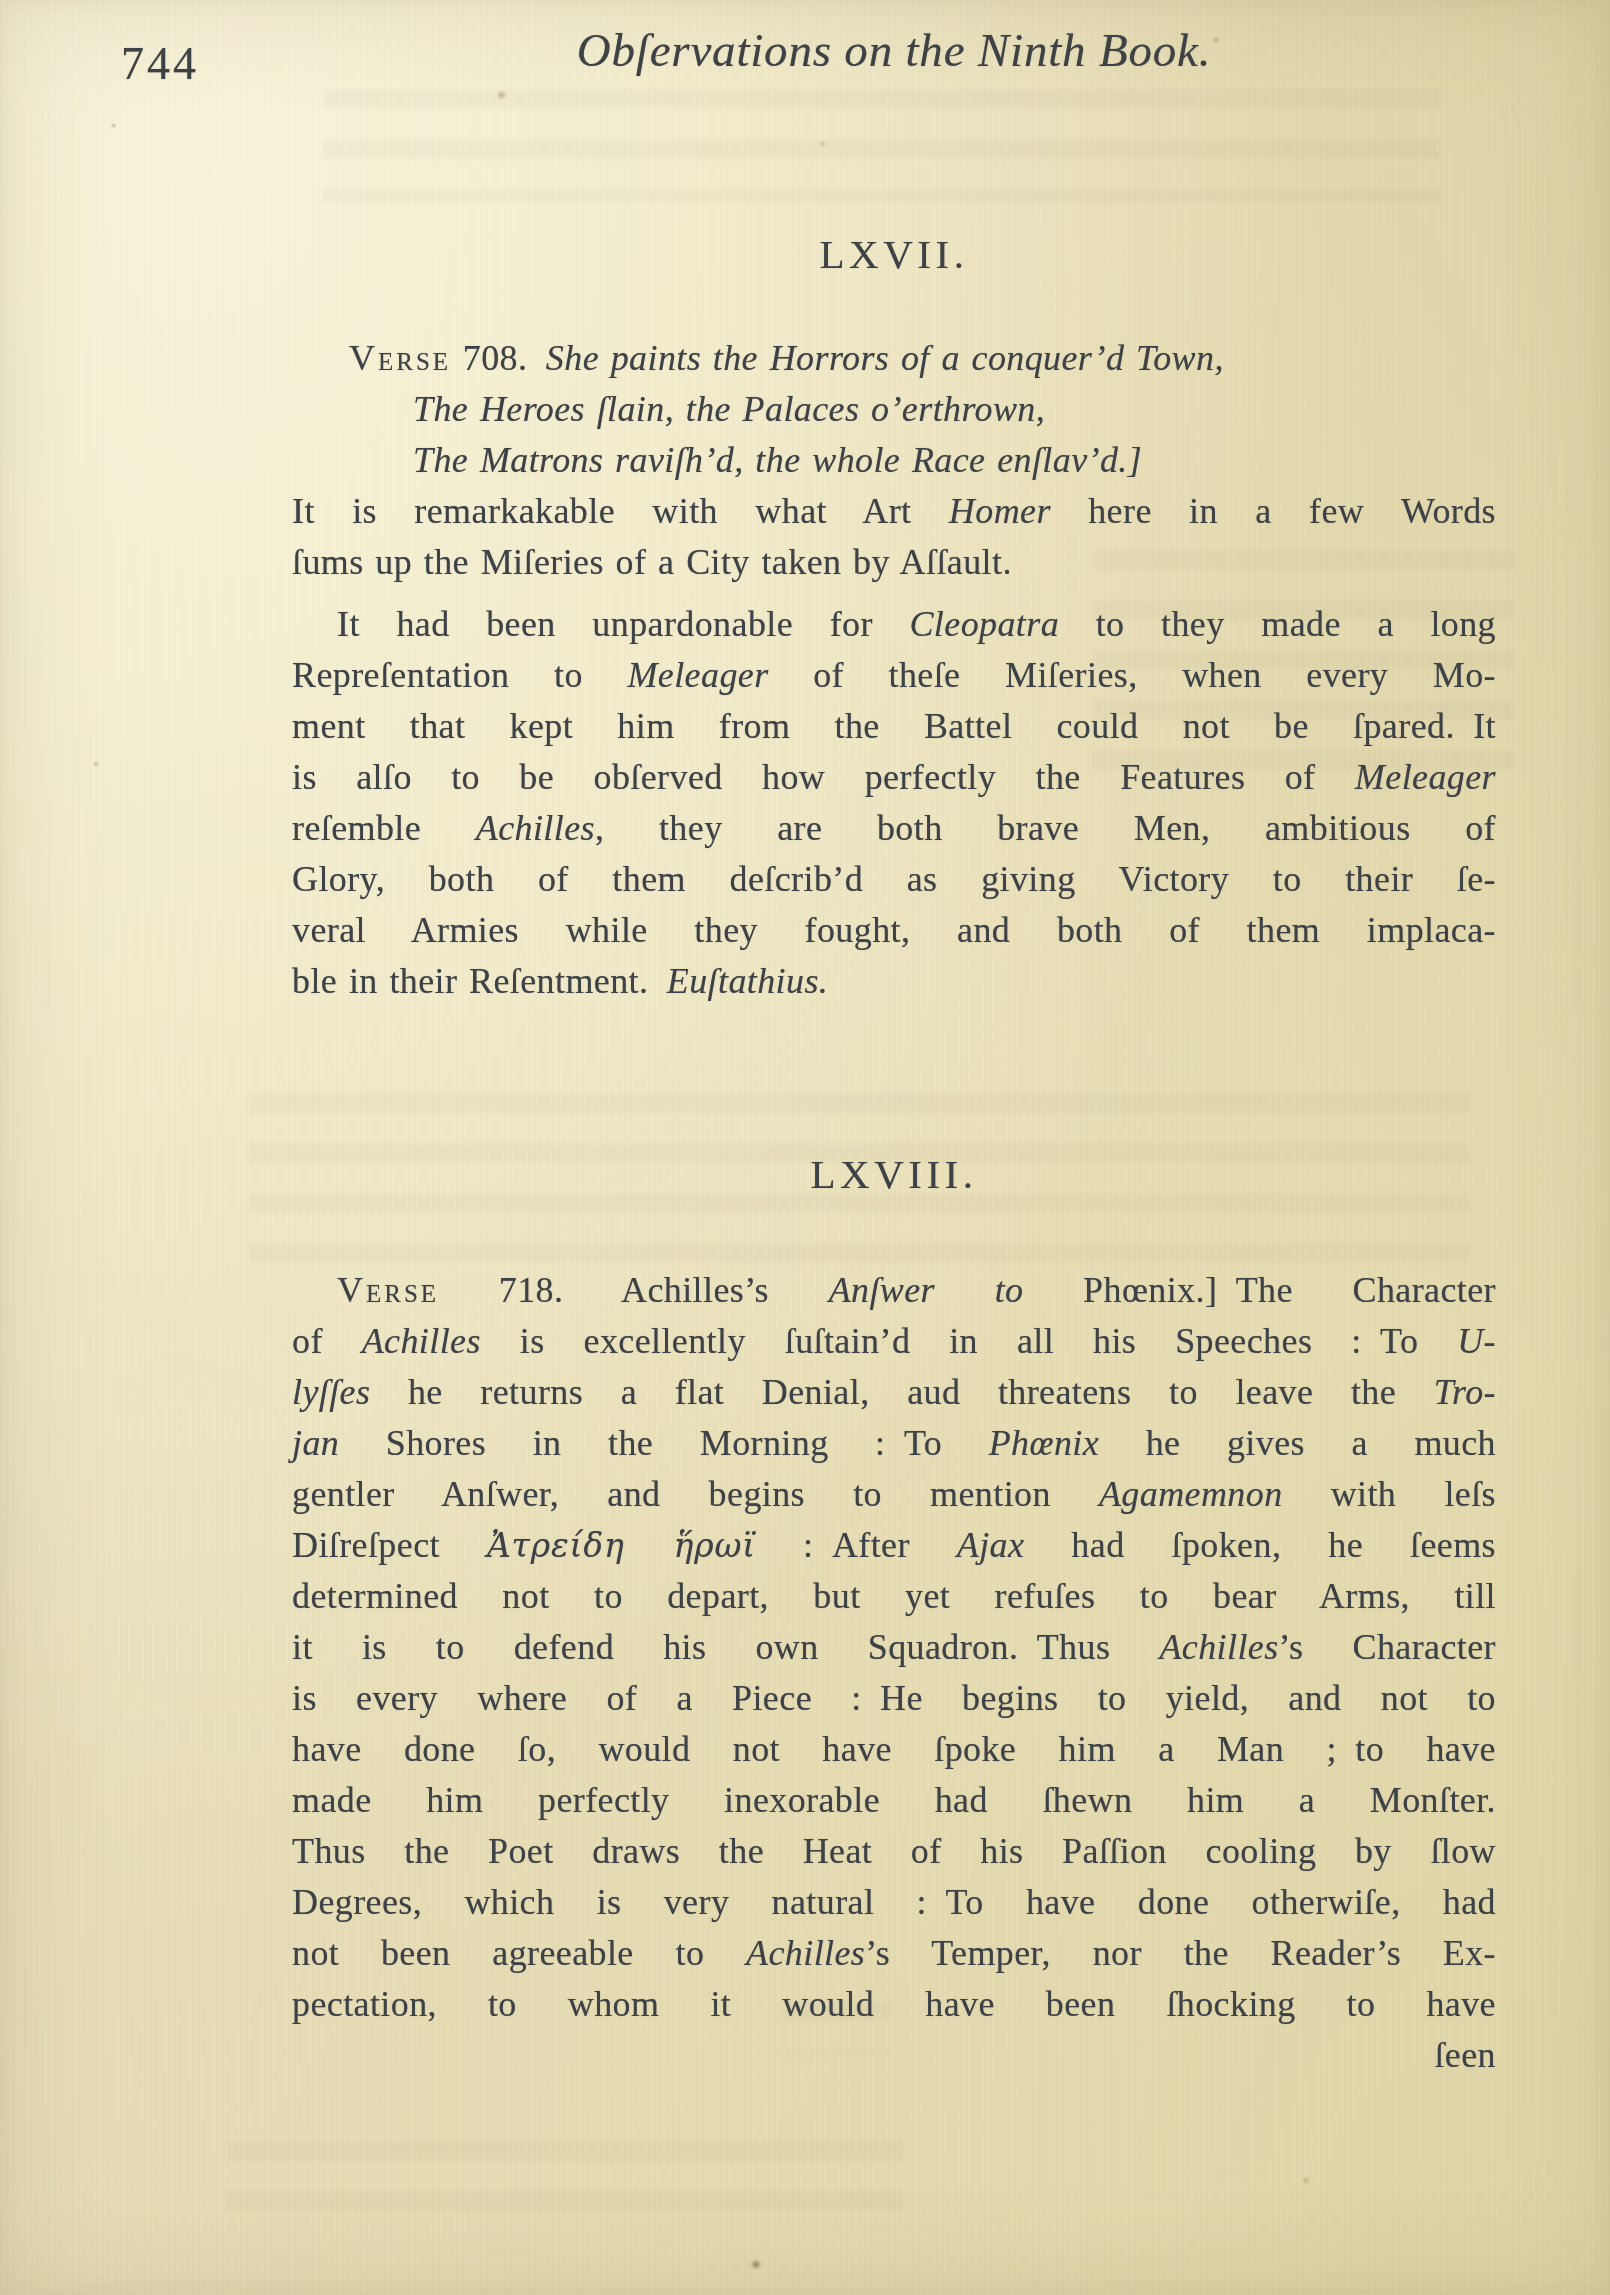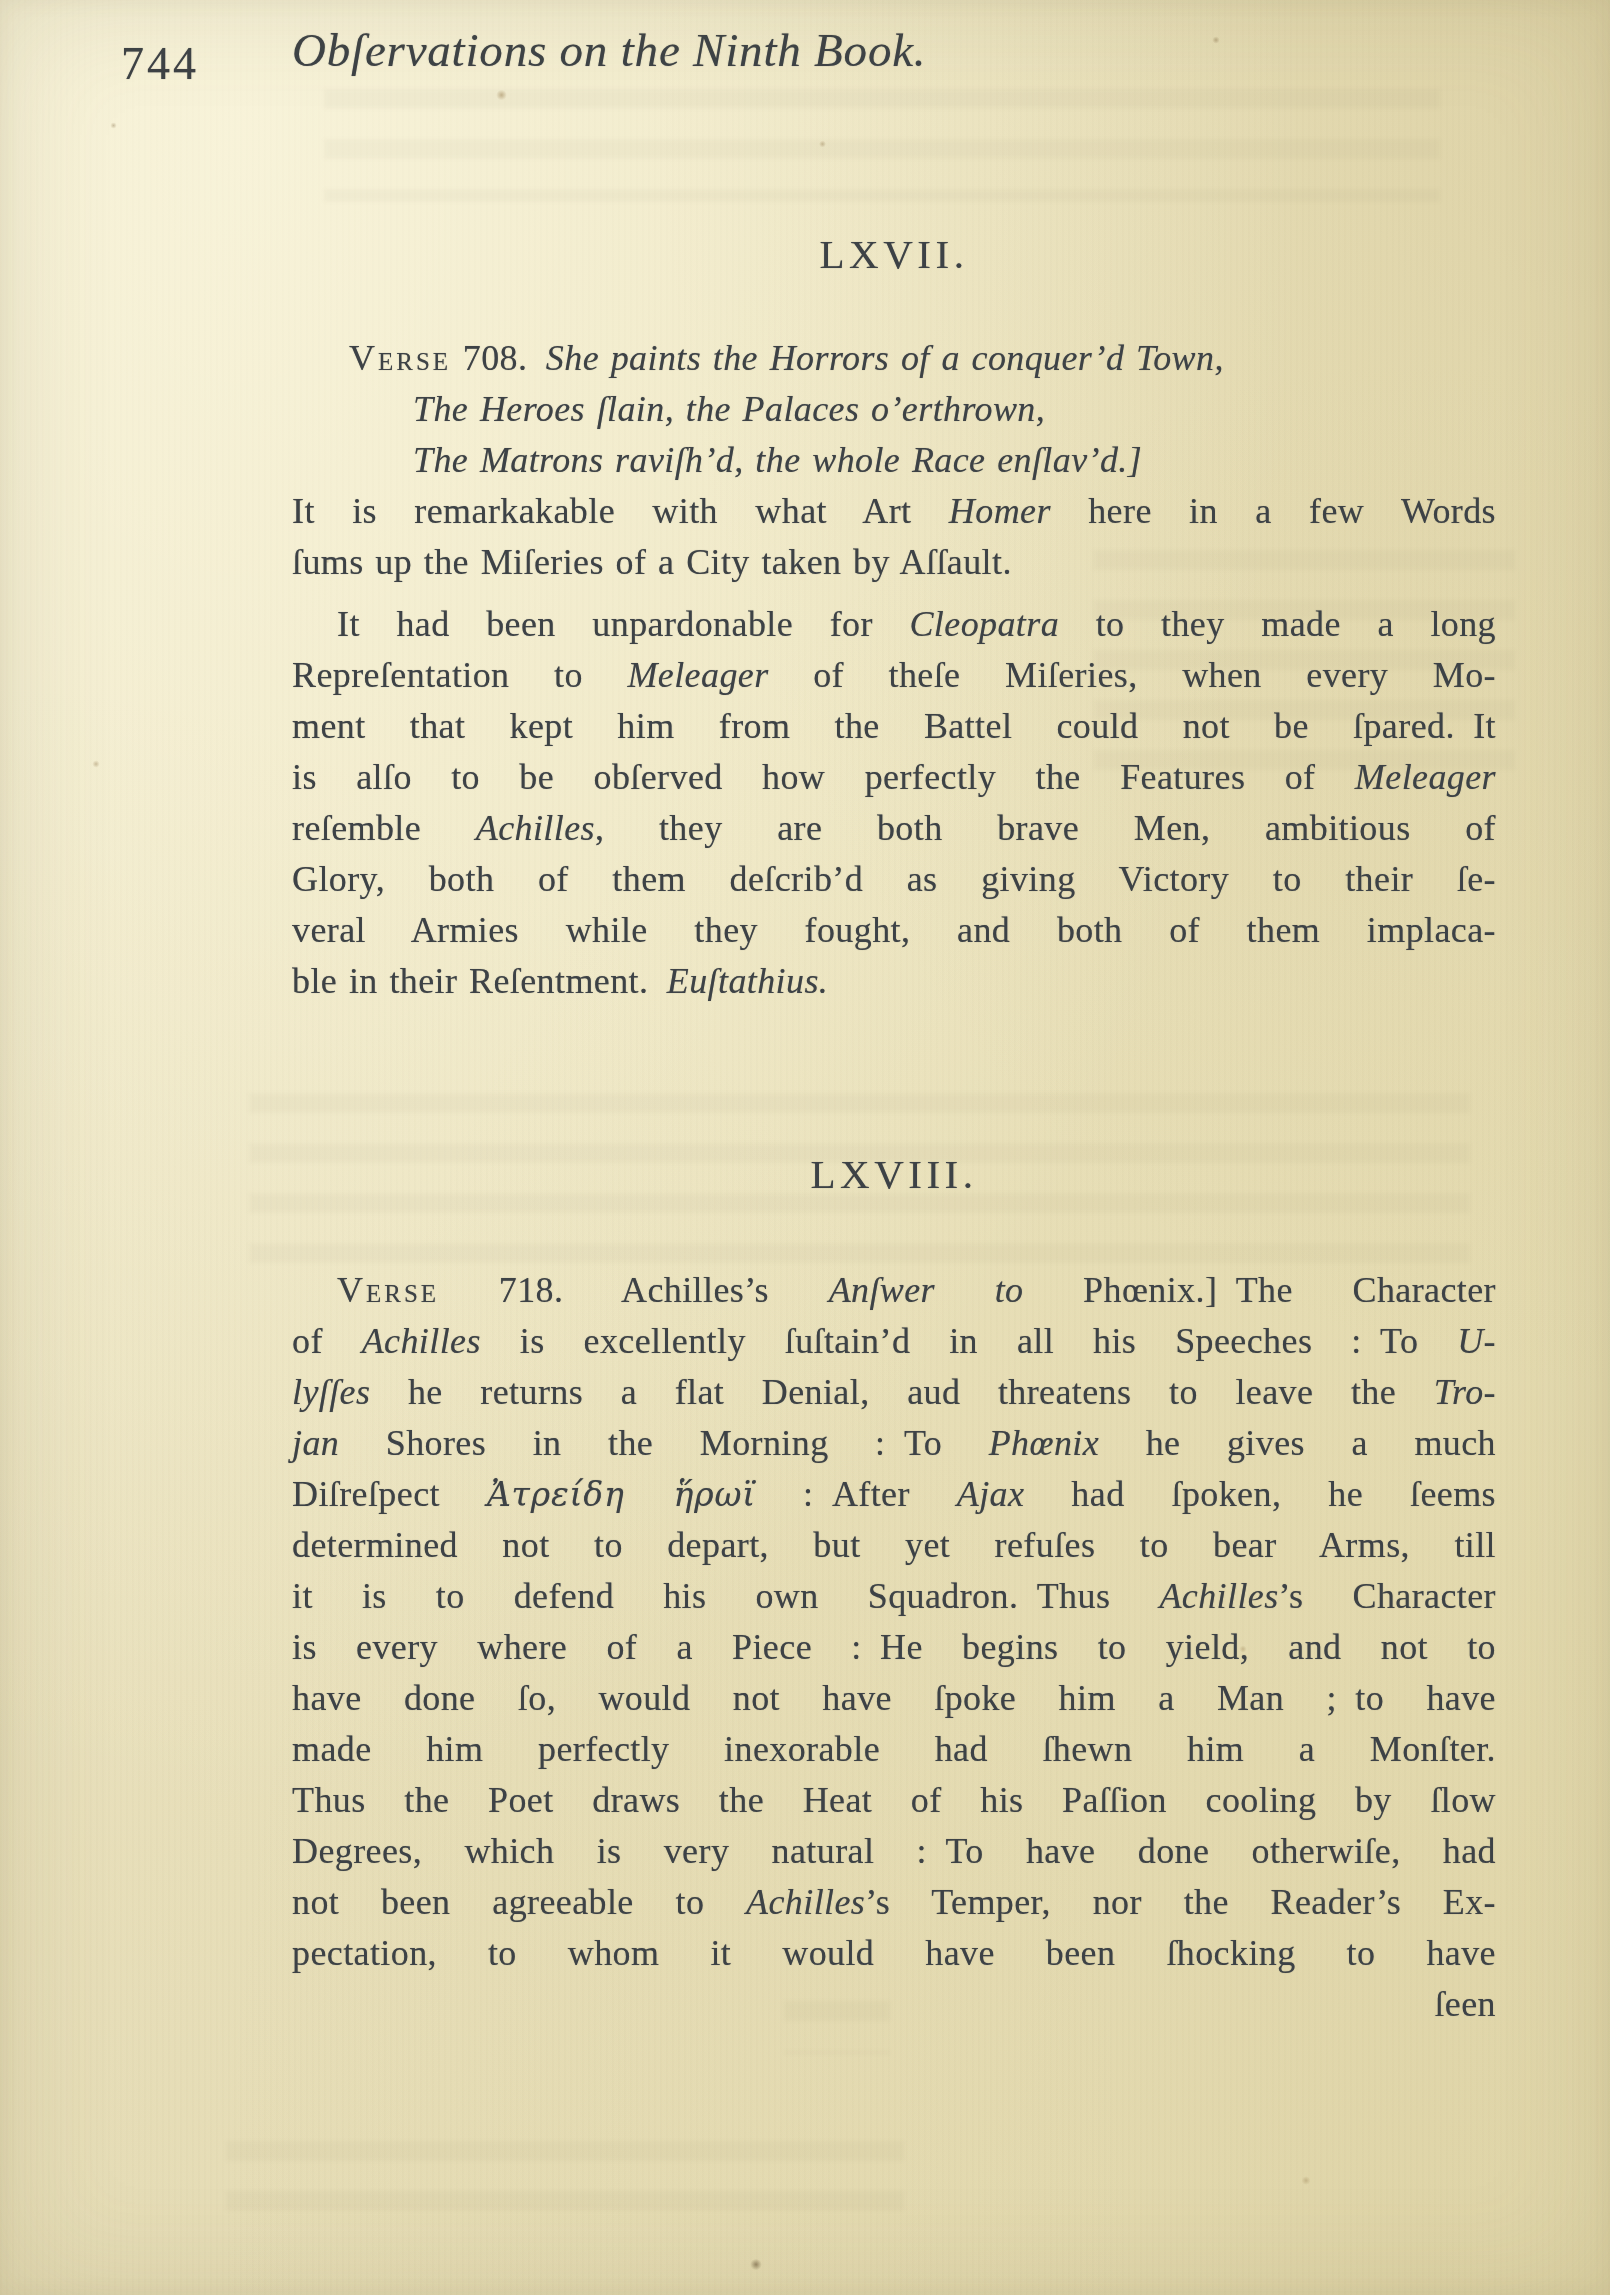--- a/index.html
+++ b/index.html
@@ -34,21 +34,21 @@
   .spot{position:absolute;pointer-events:none;border-radius:50%;}
 
   .header{position:absolute;top:0;left:0;width:100%;}
   .page-number{
     position:absolute;left:121px;top:41px;
     font-size:46px;line-height:45px;letter-spacing:3px;
     text-shadow:0 0 1px rgba(62,64,66,0.55);
   }
   .running-title{
     position:absolute;left:292px;top:21px;width:1204px;
-    text-align:left;font-style:italic;
+    text-align:center;font-style:italic;
     font-size:47px;line-height:59px;letter-spacing:0.8px;
     text-shadow:0 0 1.1px rgba(62,64,66,0.5);
   }
 
   .column{
     position:absolute;left:292px;top:230px;width:1204px;
     font-size:36px;word-spacing:2.3px;letter-spacing:0.4px;
     text-shadow:0 0 0.9px rgba(62,64,66,0.5);
   }
   .section-heading{
@@ -118,20 +118,21 @@
             <div class="line l"><span class="seg-r">ble in their Reſentment. </span><span class="seg-i">Euſtathius.</span></div>
           </div>
         </div>
         <div class="section">
           <div class="section-heading">LXVIII.</div>
           <div class="paragraph">
             <div class="line j" style="padding-left: 45px;"><span class="seg-sc">Verse</span><span class="seg-r"> 718. Achilles’s </span><span class="seg-i">Anſwer to</span><span class="seg-r"> Phœnix.] The Character</span></div>
             <div class="line j"><span class="seg-r">of </span><span class="seg-i">Achilles</span><span class="seg-r"> is excellently ſuſtain’d in all his Speeches : To </span><span class="seg-i">U-</span></div>
             <div class="line j"><span class="seg-i">lyſſes</span><span class="seg-r"> he returns a flat Denial, aud threatens to leave the </span><span class="seg-i">Tro-</span></div>
             <div class="line j"><span class="seg-i">jan</span><span class="seg-r"> Shores in the Morning : To </span><span class="seg-i">Phœnix</span><span class="seg-r"> he gives a much</span></div>
+            <div class="line j"><span class="seg-r">gentler Anſwer, and begins to mention </span><span class="seg-i">Agamemnon</span><span class="seg-r"> with leſs</span></div>
             <div class="line j"><span class="seg-r">Diſreſpect </span><span class="seg-gk">Ἀτρείδη ἥρωϊ</span><span class="seg-r"> : After </span><span class="seg-i">Ajax</span><span class="seg-r"> had ſpoken, he ſeems</span></div>
             <div class="line j"><span class="seg-r">determined not to depart, but yet refuſes to bear Arms, till</span></div>
             <div class="line j"><span class="seg-r">it is to defend his own Squadron. Thus </span><span class="seg-i">Achilles</span><span class="seg-r">’s Character</span></div>
             <div class="line j"><span class="seg-r">is every where of a Piece : He begins to yield, and not to</span></div>
             <div class="line j"><span class="seg-r">have done ſo, would not have ſpoke him a Man ; to have</span></div>
             <div class="line j"><span class="seg-r">made him perfectly inexorable had ſhewn him a Monſter.</span></div>
             <div class="line j"><span class="seg-r">Thus the Poet draws the Heat of his Paſſion cooling by ſlow</span></div>
             <div class="line j"><span class="seg-r">Degrees, which is very natural : To have done otherwiſe, had</span></div>
             <div class="line j"><span class="seg-r">not been agreeable to </span><span class="seg-i">Achilles</span><span class="seg-r">’s Temper, nor the Reader’s Ex-</span></div>
             <div class="line j"><span class="seg-r">pectation, to whom it would have been ſhocking to have</span></div>

